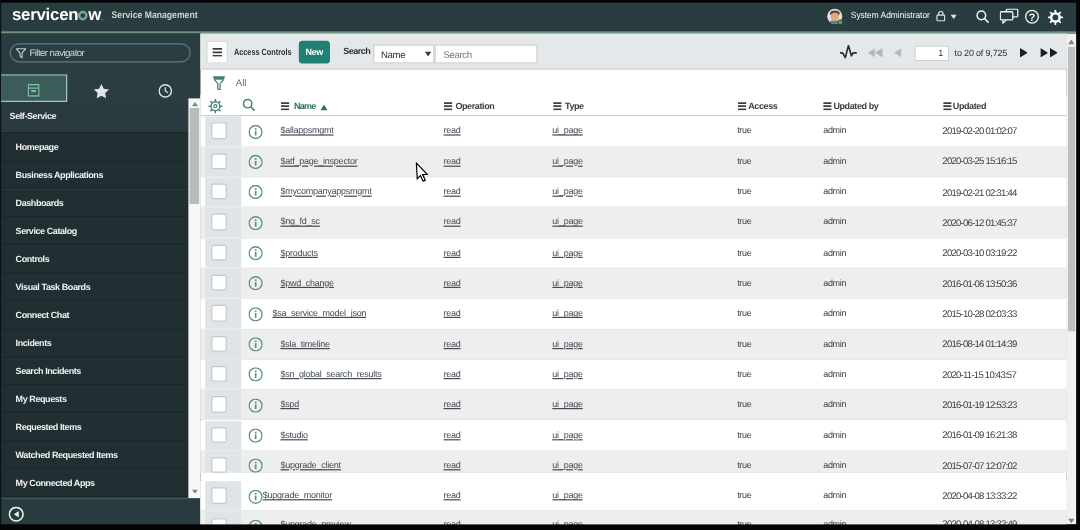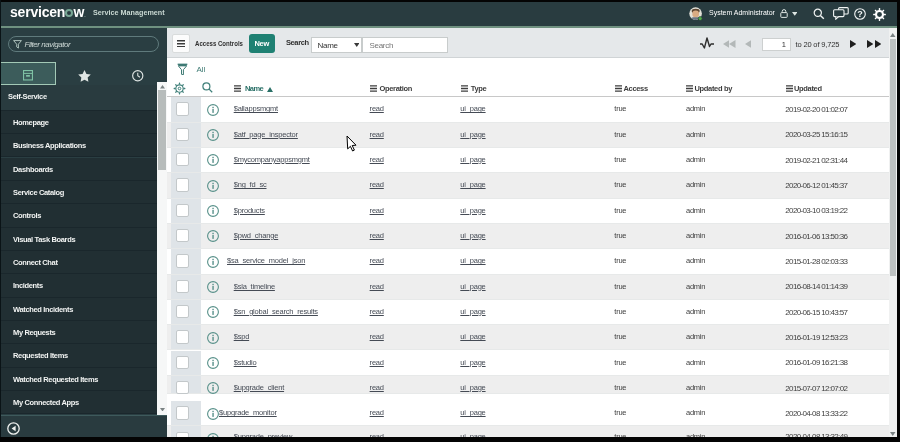--- a/index.html
+++ b/index.html
@@ -11,21 +11,21 @@
 #logo { left:10px; top:0; height:24px; line-height:24px; font-size:14px; font-weight:bold; color:#fff; letter-spacing:-0.2px; }
 #logo .o { color:transparent; position:relative; }
 #logo .o:before { content:""; position:absolute; left:0.2px; top:4.9px; width:8px; height:8px; border:2.4px solid #78a795; border-radius:50%; box-sizing:border-box; }
 #prodname { left:93px; top:0; height:24px; line-height:25px; font-size:8px; font-weight:bold; color:#c9d8d2; transform:scaleX(0.9); transform-origin:0 50%; }
 #sysadm { left:709px; top:0; height:24px; line-height:25px; font-size:7.5px; color:#fff; transform:scaleX(0.93); transform-origin:0 50%; }
 
 #gline { left:0; top:26px; width:897px; height:2px; background:#6f9180; }
 
 #sidebar { left:0; top:28px; width:167px; height:409px; background:#2a3e42; }
 #filterbox { position:absolute; left:8px; top:36px; width:150.5px; height:16px; border:1px solid #5f7a7c; border-radius:8px; color:#cdd8d5; font-size:8px; line-height:15px; }
-#filterbox span { margin-left:15.5px; letter-spacing:-0.45px;font-style:italic; }
+#filterbox span { margin-left:15.5px; letter-spacing:-0.45px; }
 #tab1 { position:absolute; left:0; top:62px; width:56px; height:23.5px; background:#3c5c5b; border:1px solid #a3c9b6; border-bottom:2.5px solid #a3c9b6; }
 .mi { position:absolute; left:0; width:157px; height:23.35px; border-bottom:1px solid #1a272c; background:#212f33; color:#f2f4f3; font-weight:bold; font-size:7.5px; line-height:23.35px; letter-spacing:-0.35px; }
 .mi span { margin-left:13px; }
 .mi.sect { background:#293b3f; }
 .mi.sect span { margin-left:8px; }
 #sbtrack { left:157px; top:82px; width:10px; height:333px; background:#f6f7f7; }
 #sbthumb { left:158px; top:90px; width:8px; height:80px; background:#b7bcbb; }
 #sfoot { left:0; top:415px; width:167px; height:22px; background:#293b3f; border-top:1px solid #3e5a5c; }
 
 #main { left:167px; top:28px; width:721.5px; height:409px; background:#fff; }
@@ -139,21 +139,21 @@
   </svg>
 <div class="mi sect" style="top:84.5px;height:26.3px;line-height:23.5px"><span>Self-Service</span></div>
 <div class="mi" style="top:110.80px"><span>Homepage</span></div>
 <div class="mi" style="top:134.15px"><span>Business Applications</span></div>
 <div class="mi" style="top:157.50px"><span>Dashboards</span></div>
 <div class="mi" style="top:180.85px"><span>Service Catalog</span></div>
 <div class="mi" style="top:204.20px"><span>Controls</span></div>
 <div class="mi" style="top:227.55px"><span>Visual Task Boards</span></div>
 <div class="mi" style="top:250.90px"><span>Connect Chat</span></div>
 <div class="mi" style="top:274.25px"><span>Incidents</span></div>
-<div class="mi" style="top:297.60px"><span>Watched Incidents</span></div>
+<div class="mi" style="top:297.60px"><span>Search Incidents</span></div>
 <div class="mi" style="top:320.95px"><span>My Requests</span></div>
 <div class="mi" style="top:344.30px"><span>Requested Items</span></div>
 <div class="mi" style="top:367.65px"><span>Watched Requested Items</span></div>
 <div class="mi" style="top:391.00px"><span>My Connected Apps</span></div>
   <div class="abs" id="sbtrack"></div>
   <svg class="abs" style="left:159.5px;top:85px" width="5" height="3.5" viewBox="0 0 5 3.5">
     <path d="M2.5 0L5 3.5L0 3.5z" fill="#7b8384"></path>
   </svg>
   <div class="abs" id="sbthumb"></div>
   <svg class="abs" style="left:159.5px;top:407.5px" width="5" height="3.5" viewBox="0 0 5 3.5">
@@ -349,21 +349,21 @@
     <svg class="abs" style="left:40.3px;top:6.6px" width="12" height="12" viewBox="0 0 12 12">
       <circle cx="6" cy="6" r="5.4" fill="none" stroke="#579089" stroke-width="1.1"></circle>
       <rect x="5.35" y="5" width="1.4" height="3.9" fill="#579089"></rect>
       <rect x="5.35" y="2.8" width="1.4" height="1.4" fill="#579089"></rect>
     </svg>
     <div class="cell lk" style="left:60px">$sa_service_model_json</div>
     <div class="cell lk" style="left:202.6px">read</div>
     <div class="cell lk" style="left:293.3px">ui_page</div>
     <div class="cell pl" style="left:447.3px">true</div>
     <div class="cell pl" style="left:519px">admin</div>
-    <div class="cell dt" style="left:618.3px">2015-01-28 02:03:33</div>
+    <div class="cell dt" style="left:618.3px">2015-10-28 02:03:33</div>
   </div>
 <div class="row alt" style="top:274.51px;height:25.33px">
     <div class="ckcol"></div>
     <div class="ck"></div>
     <svg class="abs" style="left:40.3px;top:6.6px" width="12" height="12" viewBox="0 0 12 12">
       <circle cx="6" cy="6" r="5.4" fill="none" stroke="#579089" stroke-width="1.1"></circle>
       <rect x="5.35" y="5" width="1.4" height="3.9" fill="#579089"></rect>
       <rect x="5.35" y="2.8" width="1.4" height="1.4" fill="#579089"></rect>
     </svg>
     <div class="cell lk" style="left:66.7px">$sla_timeline</div>
@@ -379,21 +379,21 @@
     <svg class="abs" style="left:40.3px;top:6.6px" width="12" height="12" viewBox="0 0 12 12">
       <circle cx="6" cy="6" r="5.4" fill="none" stroke="#579089" stroke-width="1.1"></circle>
       <rect x="5.35" y="5" width="1.4" height="3.9" fill="#579089"></rect>
       <rect x="5.35" y="2.8" width="1.4" height="1.4" fill="#579089"></rect>
     </svg>
     <div class="cell lk" style="left:66.7px">$sn_global_search_results</div>
     <div class="cell lk" style="left:202.6px">read</div>
     <div class="cell lk" style="left:293.3px">ui_page</div>
     <div class="cell pl" style="left:447.3px">true</div>
     <div class="cell pl" style="left:519px">admin</div>
-    <div class="cell dt" style="left:618.3px">2020-06-15 10:43:57</div>
+    <div class="cell dt" style="left:618.3px">2020-11-15 10:43:57</div>
   </div>
 <div class="row alt" style="top:325.17px;height:25.33px">
     <div class="ckcol"></div>
     <div class="ck"></div>
     <svg class="abs" style="left:40.3px;top:6.6px" width="12" height="12" viewBox="0 0 12 12">
       <circle cx="6" cy="6" r="5.4" fill="none" stroke="#579089" stroke-width="1.1"></circle>
       <rect x="5.35" y="5" width="1.4" height="3.9" fill="#579089"></rect>
       <rect x="5.35" y="2.8" width="1.4" height="1.4" fill="#579089"></rect>
     </svg>
     <div class="cell lk" style="left:66.7px">$spd</div>

